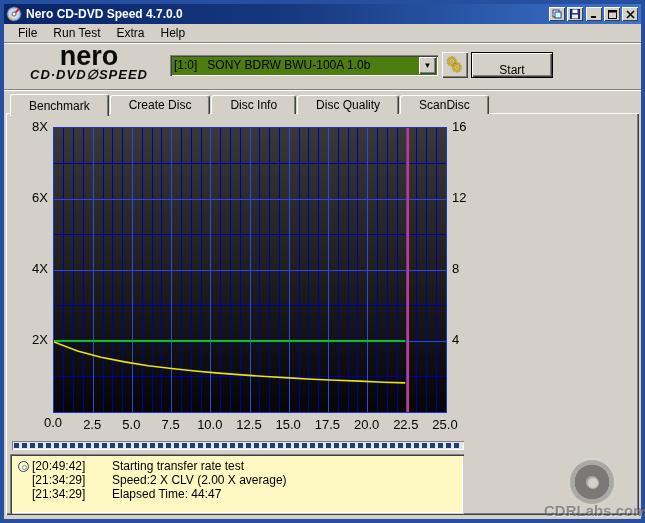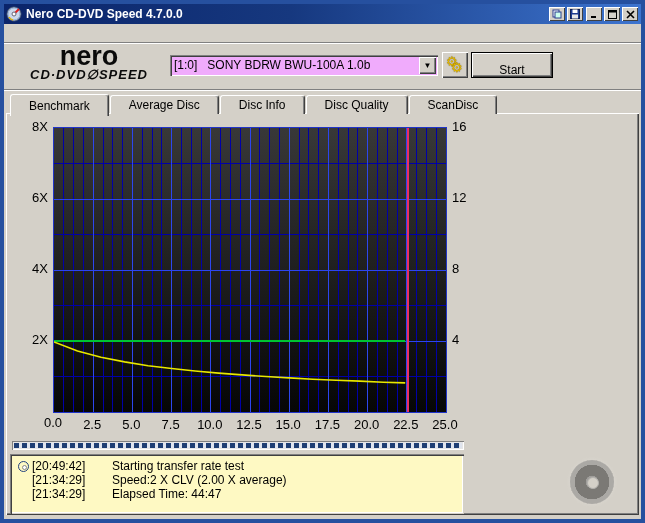--- a/index.html
+++ b/index.html
@@ -26,21 +26,21 @@
   
   #menubar{position:absolute;left:0;top:20px;width:637px;height:18px;display:flex;align-items:center;padding-left:6px;font-size:12px;}
   .menu-item{padding:1px 8px;color:#000;}
   #menubar-sep{position:absolute;left:0;top:38px;width:637px;}
 
   
   #toolbar{position:absolute;left:0;top:40px;width:637px;height:44px;}
   #logo{position:absolute;left:6px;top:0px;width:158px;height:44px;text-align:center;color:#0a0a0a;}
   #logo .logo-top{font-size:27px;font-weight:800;letter-spacing:0px;line-height:24px;}
   #logo .logo-bottom{font-size:13px;font-weight:700;font-style:italic;letter-spacing:1px;line-height:14px;}
-  #drive-combo{position:absolute;left:166px;top:11px;width:268px;height:21px;background:#f0abfc;
+  #drive-combo{position:absolute;left:166px;top:11px;width:268px;height:21px;background:#4d7c0f;
     box-shadow:inset 1px 1px 0 #808080, inset 2px 2px 0 #404040, inset -1px -1px 0 #fff;}
   #drive-combo .combo-text{position:absolute;left:4px;top:3px;font-size:12px;white-space:pre;}
   #drive-combo .combo-arrow{position:absolute;right:2px;top:2px;bottom:2px;width:17px;background:#d4d0c8;
     display:flex;align-items:center;justify-content:center;font-size:8px;
     box-shadow:inset 1px 1px 0 #fff, inset -1px -1px 0 #404040, inset -2px -2px 0 #808080;}
   #gear-btn{position:absolute;left:438px;top:8px;width:26px;height:26px;background:#d4d0c8;}
   .gear-glyph{position:absolute;font-size:13px;color:#e3b800;text-shadow:0 0 1px #4a3a00;}
   .btn{position:absolute;top:9px;width:80px;height:24px;background:#d4d0c8;font-size:12px;color:#000;
     display:flex;align-items:flex-end;justify-content:center;}
   #start-btn{left:468px;box-shadow:0 0 0 1px #000, inset 1px 1px 0 #fff, inset -1px -1px 0 #404040, inset -2px -2px 0 #808080;}
@@ -157,20 +157,26 @@
             </svg>
       </div>
       <div class="tb-btn">
         <svg width="9" height="9" viewBox="0 0 9 9">
               <path d="M1 1 L8 8 M8 1 L1 8" stroke="#000" stroke-width="1.6"></path>
             </svg>
       </div>
     </div>
   </div>
 
+  <div id="menubar">
+    <span class="menu-item">File</span>
+    <span class="menu-item">Run Test</span>
+    <span class="menu-item">Extra</span>
+    <span class="menu-item">Help</span>
+  </div>
   <div class="groove" id="menubar-sep"></div>
 
   <div id="toolbar">
     <div id="logo">
       <div class="logo-top">nero</div>
       <div class="logo-bottom"><span>CD·DVD</span><span>∅</span><span>SPEED</span></div>
     </div>
     <div id="drive-combo">
       <span class="combo-text">[1:0]   SONY BDRW BWU-100A 1.0b</span>
       <span class="combo-arrow">▼</span>
@@ -183,21 +189,21 @@
           <span>Start</span>
         </div>
   </div>
   <div class="groove" id="toolbar-sep"></div>
 
   <div id="tabstrip">
     <div class="tab active">
           <span>Benchmark</span>
         </div>
     <div class="tab">
-          <span>Average Disc</span>
+          <span>Create Disc</span>
         </div>
     <div class="tab">
           <span>Disc Info</span>
         </div>
     <div class="tab">
           <span>Disc Quality</span>
         </div>
     <div class="tab">
           <span>ScanDisc</span>
         </div>
@@ -352,15 +358,16 @@
     <div class="lcd">22.56 GB</div>
   </div>
 
   <div class="group" id="g-iface">
     <span class="group-title">Interface</span>
     <div class="g-label">Burst rate:</div>
     <div class="lcd empty"></div>
   </div>
 
   <div id="wm-disc"></div>
+  <div id="wm-text">CDRLabs.com</div>
 
 </div>
 </div>
 
 </body></html>

